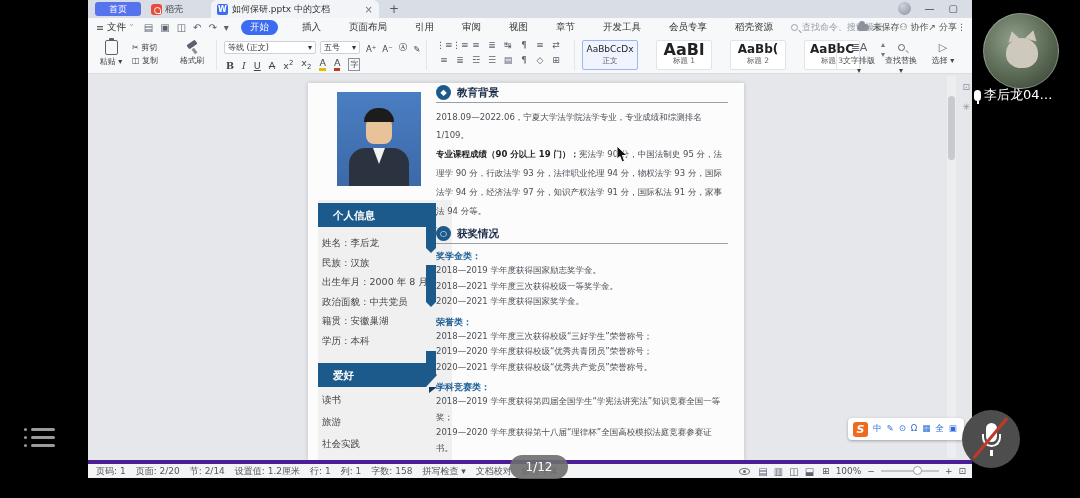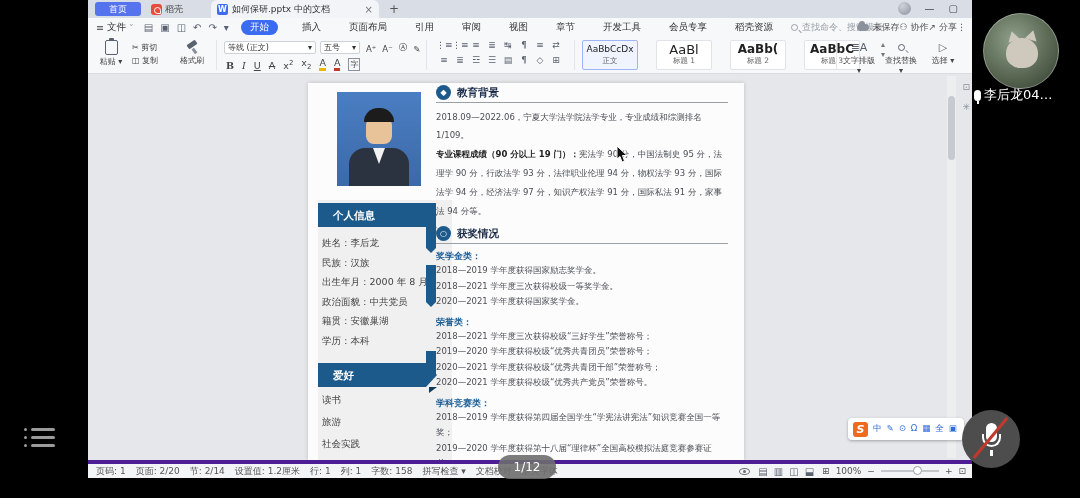--- a/index.html
+++ b/index.html
@@ -51,21 +51,21 @@
   .small-stack{position:absolute;font-size:8px;color:#444;line-height:13px;white-space:nowrap}
   .fbox{position:absolute;height:13px;background:#fff;border:1px solid #cdd2d9;border-radius:2px;font-size:8px;color:#333;display:flex;align-items:center;justify-content:space-between;padding:0 3px}
   .fmt-row{position:absolute;display:flex;gap:8px;font-size:9.5px;color:#444;align-items:flex-end}
   .fmt-row b{font-family:"DejaVu Serif","Liberation Serif",serif}
   .sup{font-size:7px;vertical-align:super}.sub{font-size:7px;vertical-align:sub}
   .para-grid{position:absolute;display:grid;grid-template-columns:repeat(8,16px);grid-auto-rows:15px;color:#5a6270;font-size:9px;text-align:center}
   .style-gal{position:absolute;display:flex;gap:18px}
   .style-card{width:56px;height:30px;background:#fff;border:1px solid #e0e3e8;border-radius:2px;text-align:center;padding-top:2px}
   .style-card.active{border-color:#9db5f5;background:#f0f4ff}
   .style-prev{font-size:9px;color:#222;line-height:13px;white-space:nowrap;overflow:hidden}
-  .style-card:nth-child(2) .style-prev{font-size:13px;font-weight:normal}
+  .style-card:nth-child(2) .style-prev{font-size:16px;font-weight:bold}
   .style-card:nth-child(3) .style-prev,.style-card:nth-child(4) .style-prev{font-size:12px;font-weight:bold}
   .style-lab{font-size:7.5px;color:#666}
   .tool-btn{position:absolute;text-align:center;font-size:8px;color:#444;width:34px}
   .tool-ico{height:14px;font-size:11px;color:#5a6270;line-height:14px}
   .cursor-arrow{position:absolute;left:616px;top:146px;z-index:60}
 
   
   .docarea{position:absolute;left:0;top:74px;width:100%;height:386px;background:#e5e7ea}
   .page{position:absolute;left:220px;top:9px;width:436px;height:377px;background:#fcfcfd;box-shadow:0 0 4px rgba(0,0,0,.18)}
   .vscroll{position:absolute;right:16px;top:2px;width:9px;height:382px;background:#eceef0}
@@ -121,21 +121,21 @@
 
   
   .cam-panel{position:absolute;left:972px;top:0;width:108px;height:498px;background:#000;z-index:80}
   .cam-avatar{position:absolute;left:11px;top:13px;width:76px;height:76px;border-radius:50%;border:1px solid rgba(255,255,255,.35);background:radial-gradient(circle at 40% 35%,#8fa08a,#55634f 60%,#333d31);overflow:hidden}
   .cat-head{position:absolute;left:22px;top:24px;width:32px;height:30px;background:#cfc9bd;border-radius:50% 50% 45% 45%}
   .cat-ear{position:absolute;width:0;height:0;border-left:6px solid transparent;border-right:6px solid transparent;border-bottom:10px solid #cfc9bd}
   .cam-name{position:absolute;left:2px;top:86px;display:flex;align-items:center;gap:3px;color:#fff;font-size:13px;white-space:nowrap}
   .mic-w{width:7px;height:11px;background:#fff;border-radius:4px;position:relative;flex:none}
   .mic-w::after{content:"";position:absolute;left:2.5px;top:11px;width:2px;height:3px;background:#fff}
   .bottombar{position:absolute;left:0;top:478px;width:100%;height:20px;background:#000;z-index:75}
-  .pagepill{position:absolute;left:498px;top:455px;width:58px;height:24px;border-radius:12px;background:rgba(110,110,110,.9);color:#fff;font-size:12px;display:flex;align-items:center;justify-content:center;z-index:85}
+  .pagepill{position:absolute;left:510px;top:455px;width:58px;height:24px;border-radius:12px;background:rgba(110,110,110,.9);color:#fff;font-size:12px;display:flex;align-items:center;justify-content:center;z-index:85}
   .mute-btn{position:absolute;left:962px;top:410px;width:58px;height:58px;border-radius:50%;background:#4d4d4d;z-index:90}
   .mute-mic{position:absolute;left:24px;top:13px;width:11px;height:19px;background:#fff;border-radius:6px}
   .mute-stand{position:absolute;left:20px;top:24px;width:19px;height:13px;border:2.5px solid #fff;border-top:none;border-radius:0 0 11px 11px}
   .mute-base{position:absolute;left:28px;top:40px;width:3px;height:6px;background:#fff}
   .mute-slash{position:absolute;left:27px;top:2px;width:3px;height:52px;background:#c0392b;transform:rotate(40deg)}
   .list-ico{position:absolute;left:24px;top:428px;z-index:70}
   .list-ico div{display:flex;align-items:center;gap:4px;margin-bottom:5px}
   .list-dot{width:3px;height:3px;background:#9a9a9a;border-radius:50%}
   .list-bar{width:24px;height:3px;background:#9a9a9a;border-radius:2px}
 </style>
@@ -356,21 +356,20 @@
         <div class="grp-label">奖学金类：</div>
         <div class="grp-lines">
             <div class="">2018—2019 学年度获得国家励志奖学金。</div>
             <div class="">2018—2021 学年度三次获得校级一等奖学金。</div>
             <div class="">2020—2021 学年度获得国家奖学金。</div>
           </div>
         <div class="grp-label">荣誉类：</div>
         <div class="grp-lines">
             <div class="">2018—2021 学年度三次获得校级“三好学生”荣誉称号；</div>
             <div class="">2019—2020 学年度获得校级“优秀共青团员”荣誉称号；</div>
-            <div class="">2020—2021 学年度获得校级“优秀共青团干部”荣誉称号；</div>
             <div class="">2020—2021 学年度获得校级“优秀共产党员”荣誉称号。</div>
           </div>
         <div class="grp-label">学科竞赛类：</div>
         <div class="grp-lines">
             <div class="">2018—2019 学年度获得第四届全国学生“学宪法讲宪法”知识竞赛全国一等奖；</div>
             <div class="">2019—2020 学年度获得第十八届“理律杯”全国高校模拟法庭竞赛参赛证书。</div>
           </div>
 
         <div class="sec-head sec3">
           <span class="sec-ico square">▣</span>

